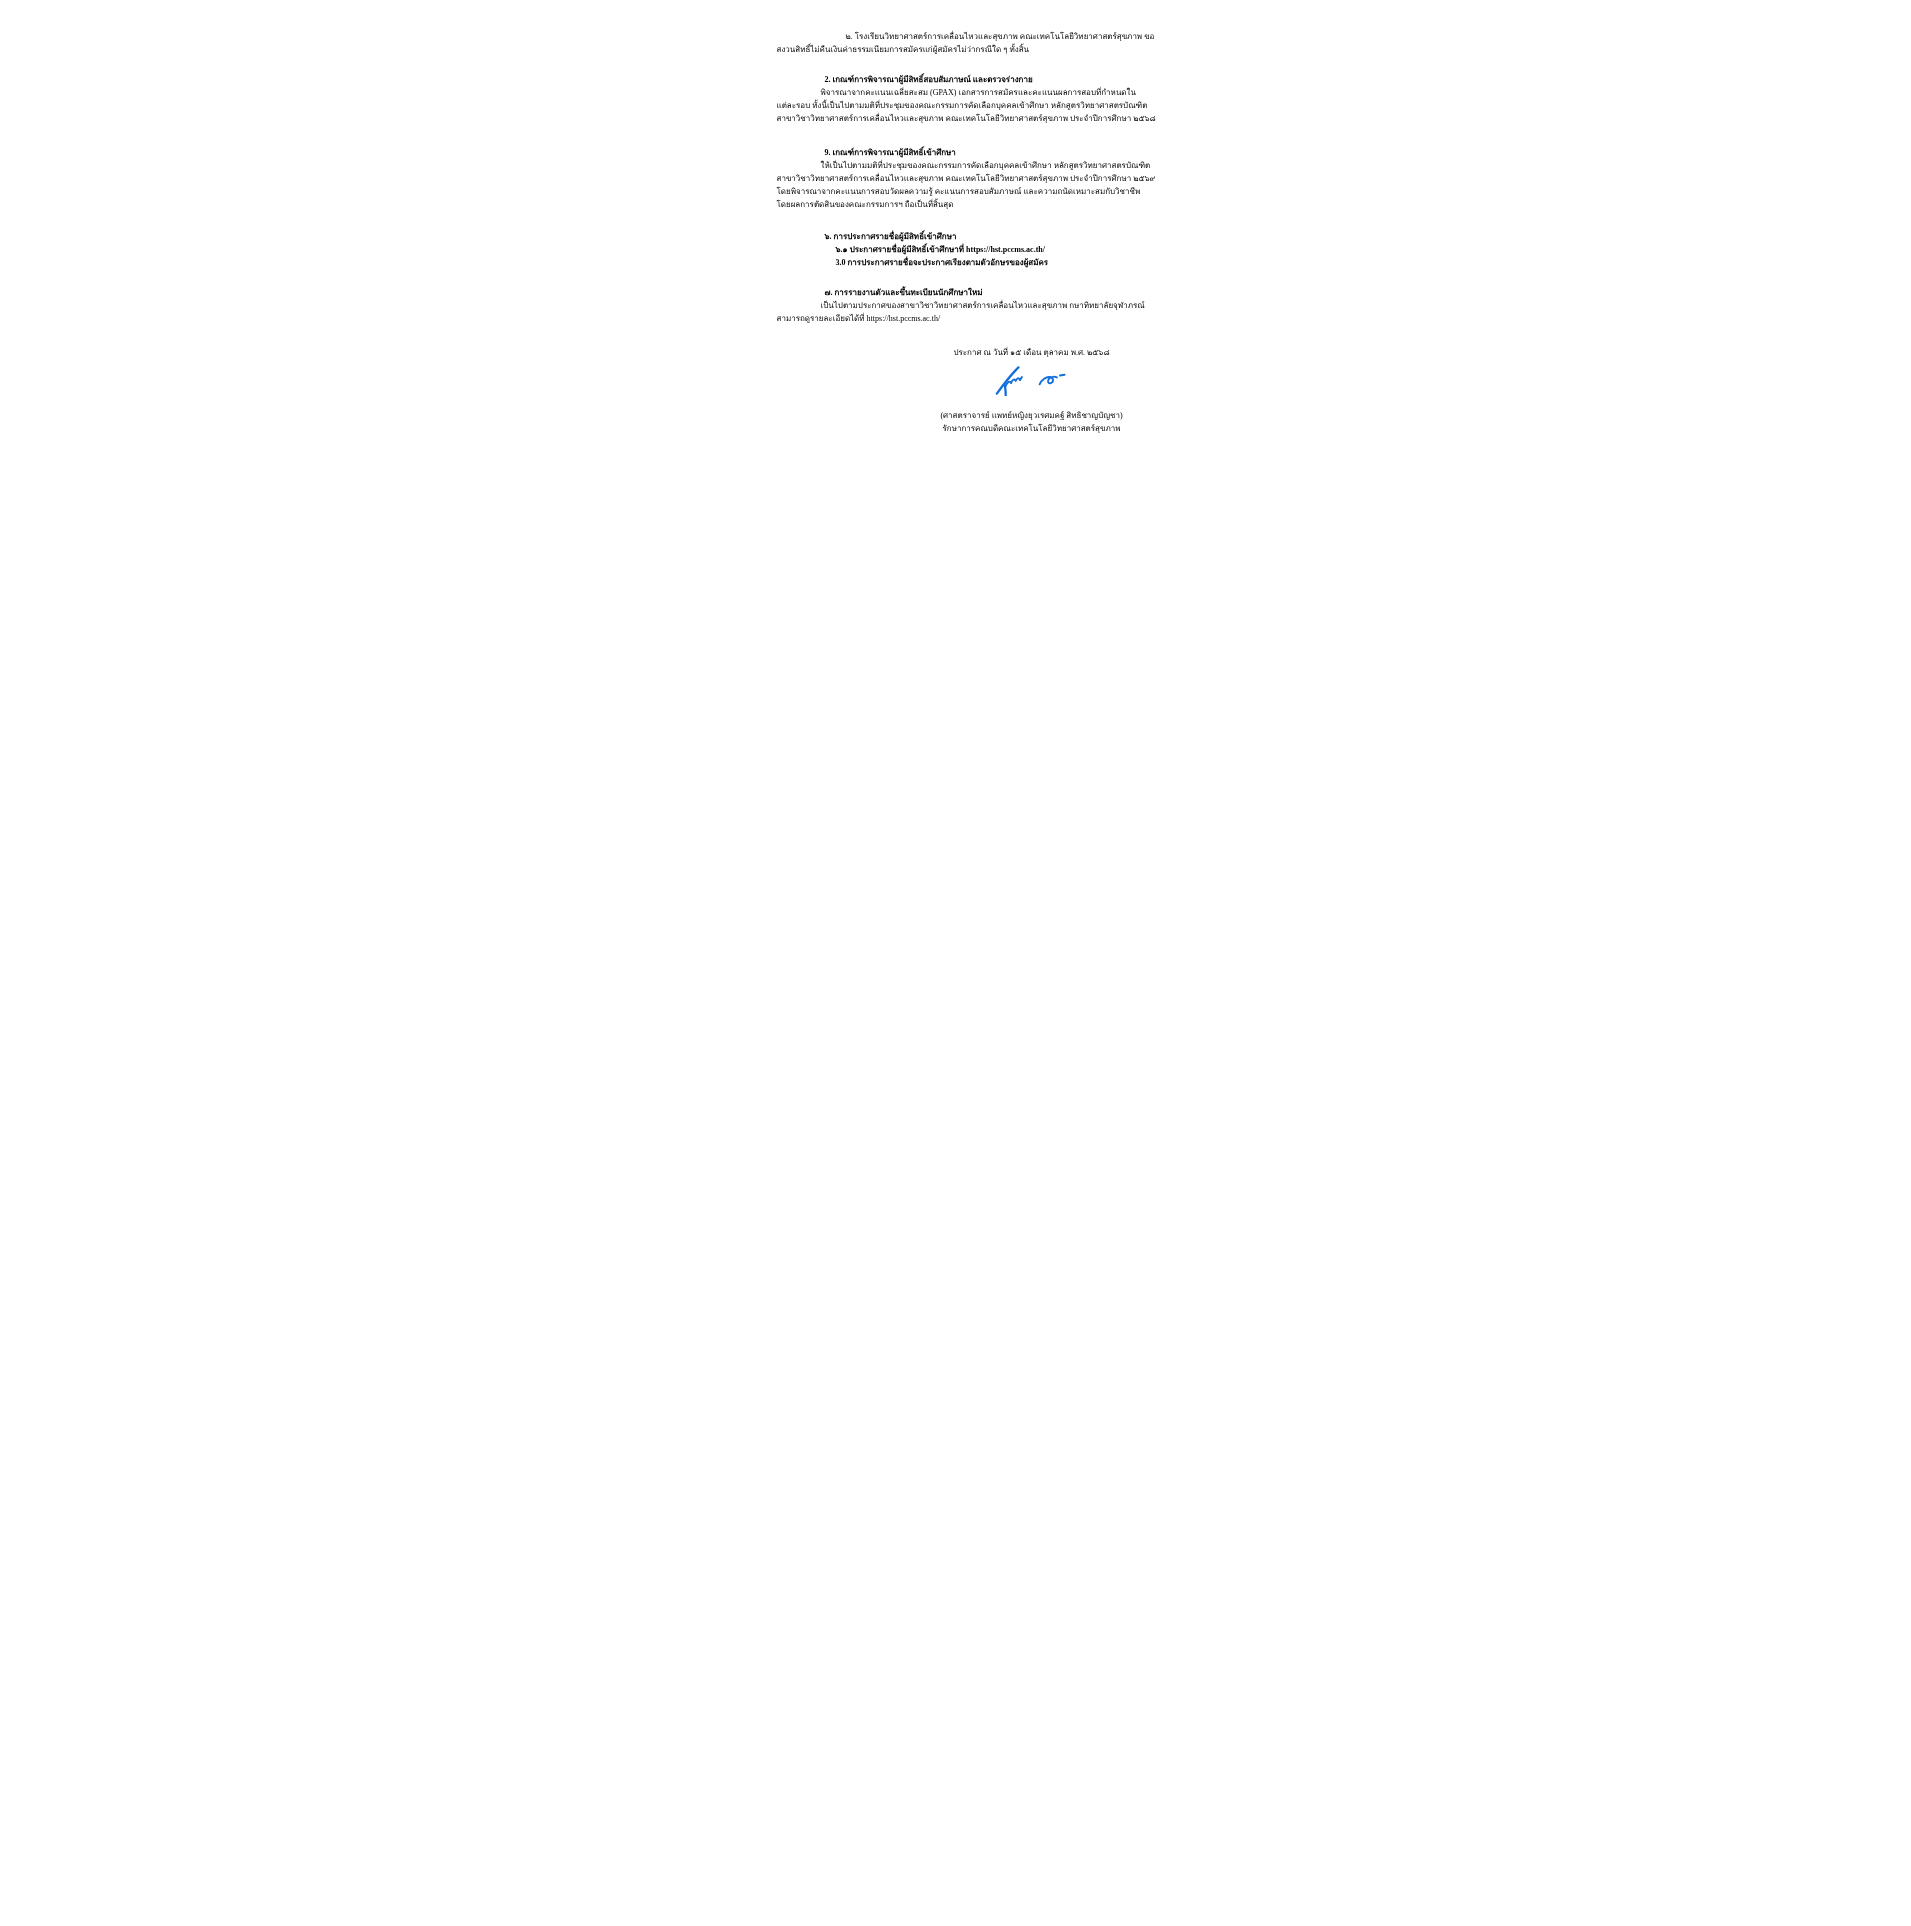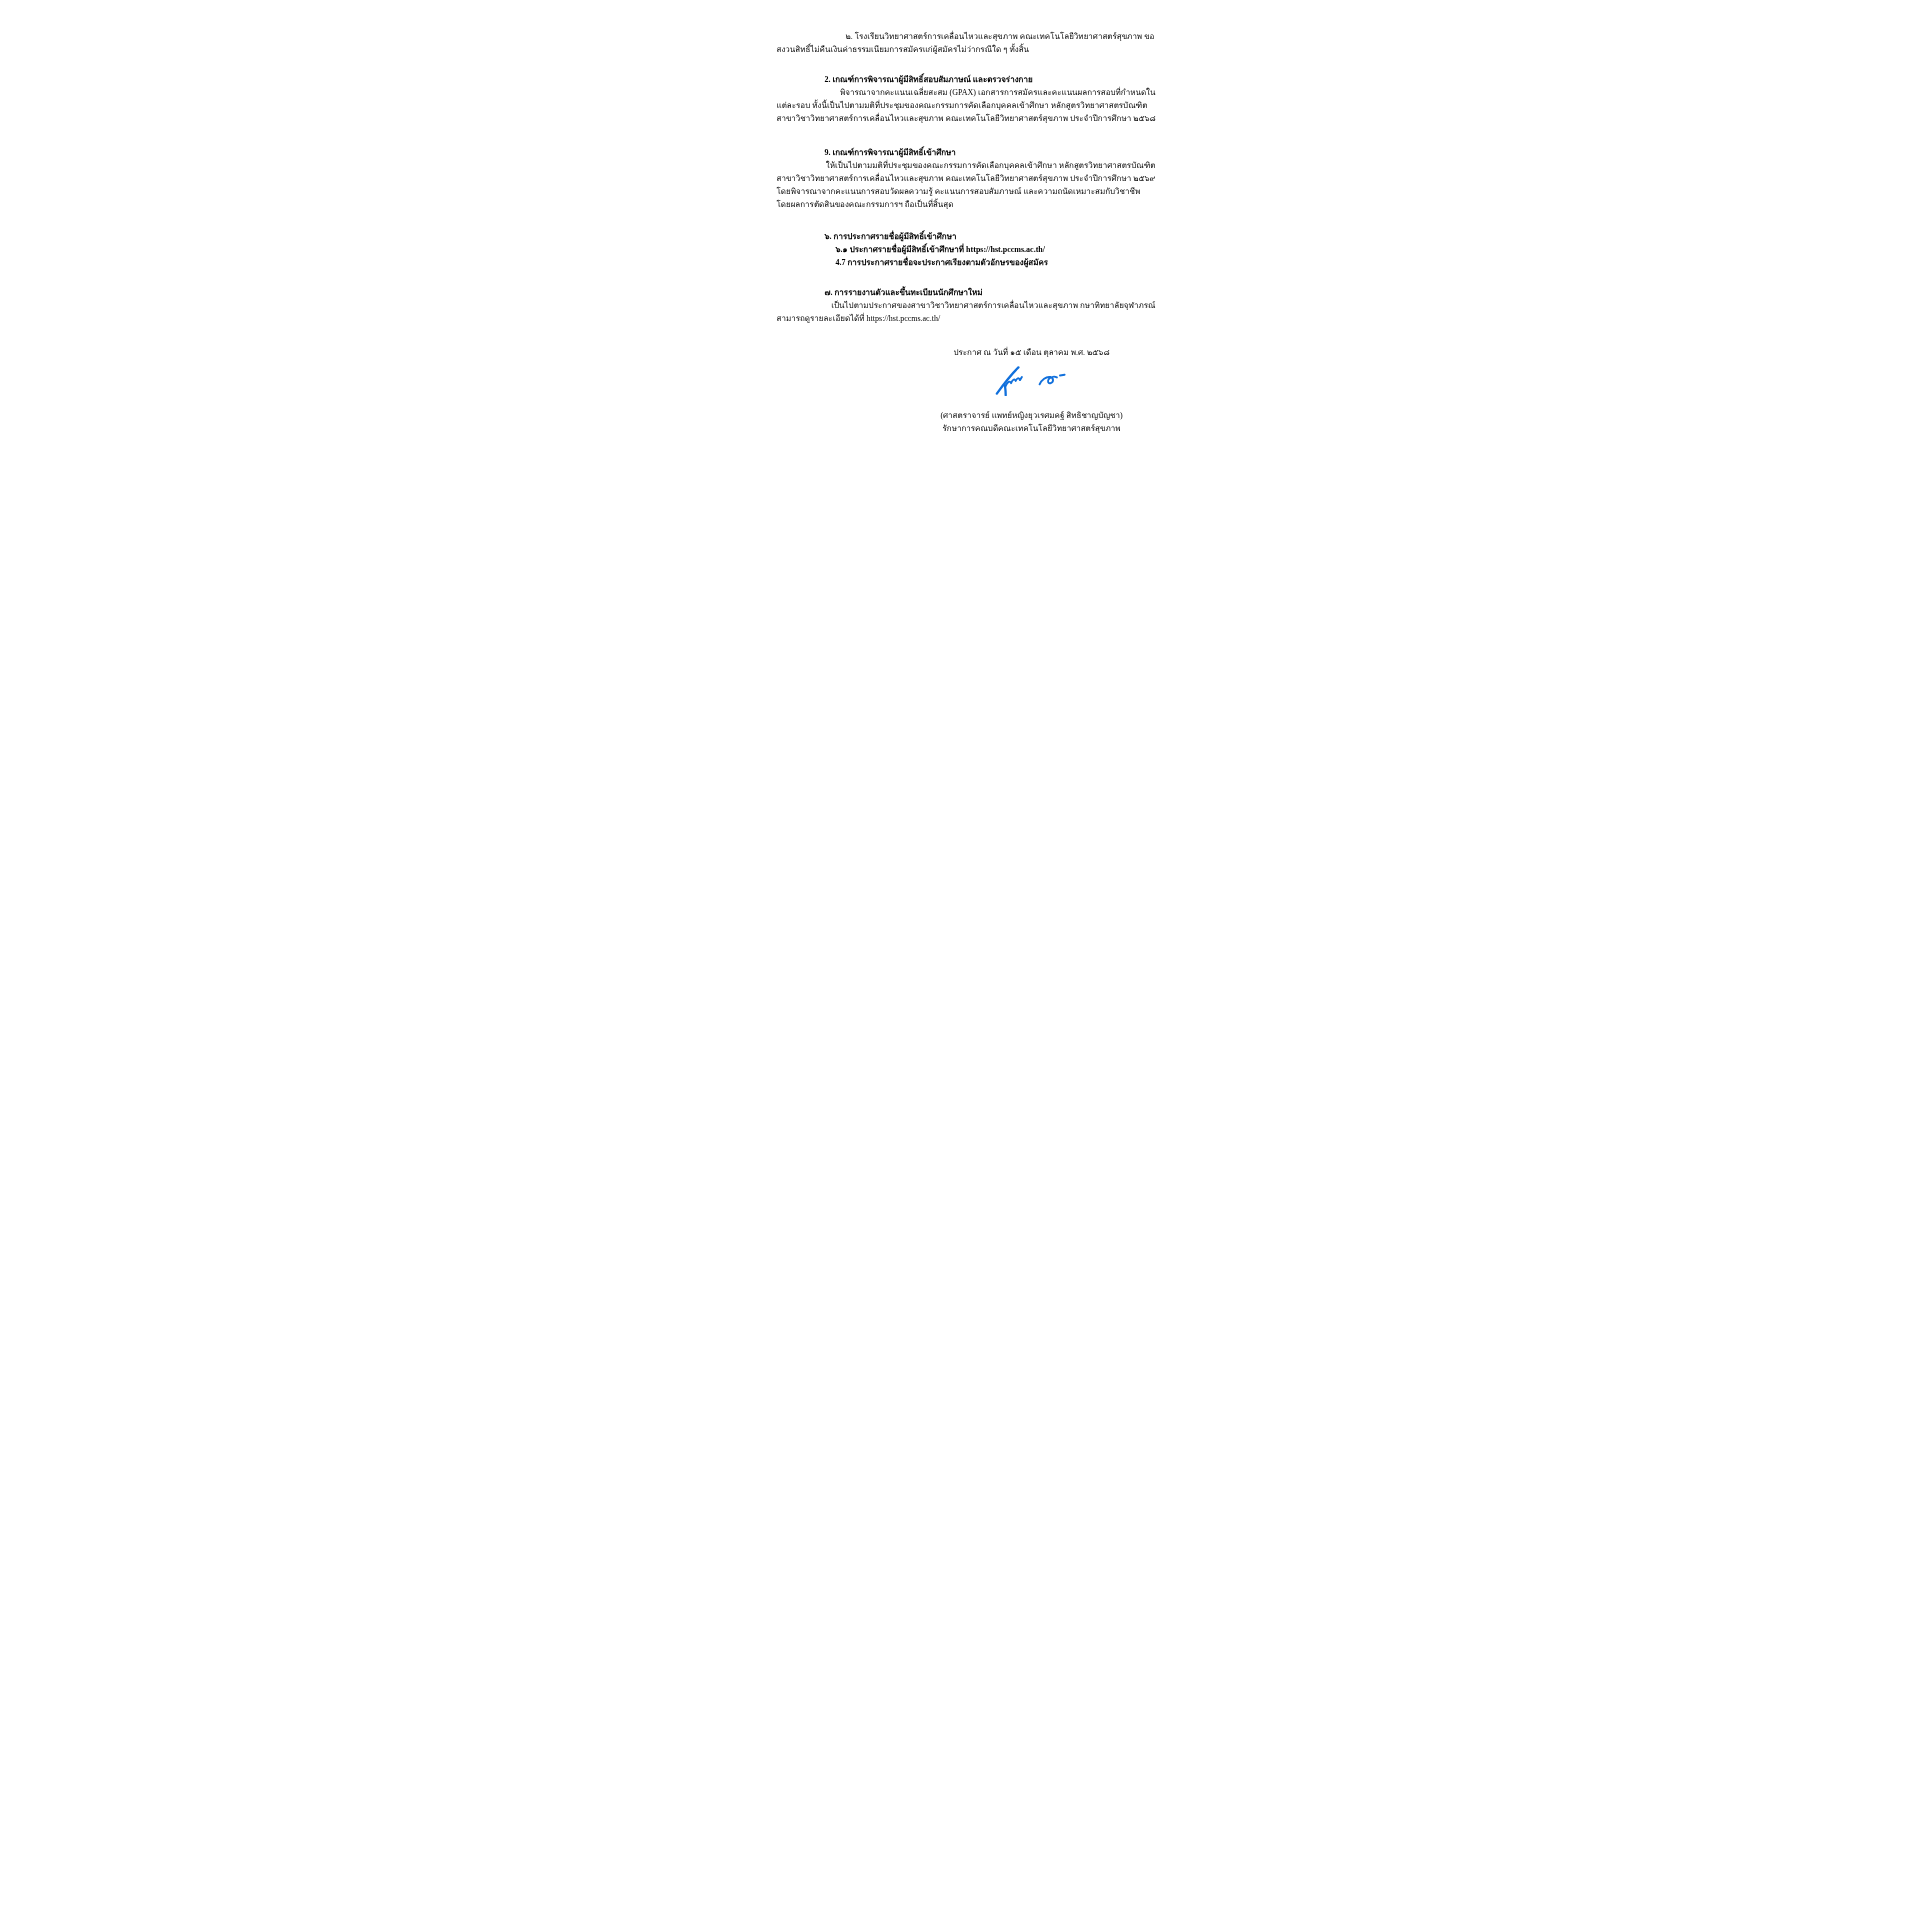--- a/index.html
+++ b/index.html
@@ -27,21 +27,21 @@
   .line {
     height: 13px;
     line-height: 13px;
     white-space: nowrap;
   }
   .heading {
     font-weight: 700;
     padding-left: 48px;
   }
   .indent-intro { padding-left: 69px; }
-  .indent-first { padding-left: 44px; text-align: right; }
+  .indent-first { padding-left: 44px; }
   .indent-item  { padding-left: 59px; font-weight: bold; }
   .mt-s4 { margin-top: 17.3px; }
   .mt-s5 { margin-top: 21px; }
   .mt-s6 { margin-top: 19px; }
   .mt-s7 { margin-top: 17px; }
   .closing {
     margin-top: 21px;
     margin-left: 128px;
     width: 254px;
     text-align: center;
@@ -77,21 +77,21 @@
     <div>
       <div class="line indent-first">ให้เป็นไปตามมติที่ประชุมของคณะกรรมการคัดเลือกบุคคลเข้าศึกษา หลักสูตรวิทยาศาสตรบัณฑิต</div>
       <div class="line">สาขาวิชาวิทยาศาสตร์การเคลื่อนไหวและสุขภาพ คณะเทคโนโลยีวิทยาศาสตร์สุขภาพ ประจำปีการศึกษา ๒๕๖๙</div>
       <div class="line">โดยพิจารณาจากคะแนนการสอบวัดผลความรู้ คะแนนการสอบสัมภาษณ์ และความถนัดเหมาะสมกับวิชาชีพ</div>
       <div class="line">โดยผลการตัดสินของคณะกรรมการฯ ถือเป็นที่สิ้นสุด</div>
     </div>
 
     <div class="line heading mt-s6">๖. การประกาศรายชื่อผู้มีสิทธิ์เข้าศึกษา</div>
     <div>
       <div class="line indent-item">๖.๑ ประกาศรายชื่อผู้มีสิทธิ์เข้าศึกษาที่ https://hst.pccms.ac.th/</div>
-      <div class="line indent-item">4.7 การประกาศรายชื่อจะประกาศเรียงตามตัวอักษรของผู้สมัคร</div>
+      <div class="line indent-item">3.0 การประกาศรายชื่อจะประกาศเรียงตามตัวอักษรของผู้สมัคร</div>
     </div>
 
     <div class="line heading mt-s7">๗. การรายงานตัวและขึ้นทะเบียนนักศึกษาใหม่</div>
     <div>
       <div class="line indent-first">เป็นไปตามประกาศของสาขาวิชาวิทยาศาสตร์การเคลื่อนไหวและสุขภาพ กษาทิทยาลัยจุฬาภรณ์</div>
       <div class="line">สามารถดูรายละเอียดได้ที่ https://hst.pccms.ac.th/</div>
     </div>
 
     <div class="closing">
       <div class="line">ประกาศ ณ วันที่ ๑๕ เดือน ตุลาคม พ.ศ. ๒๕๖๘</div>

